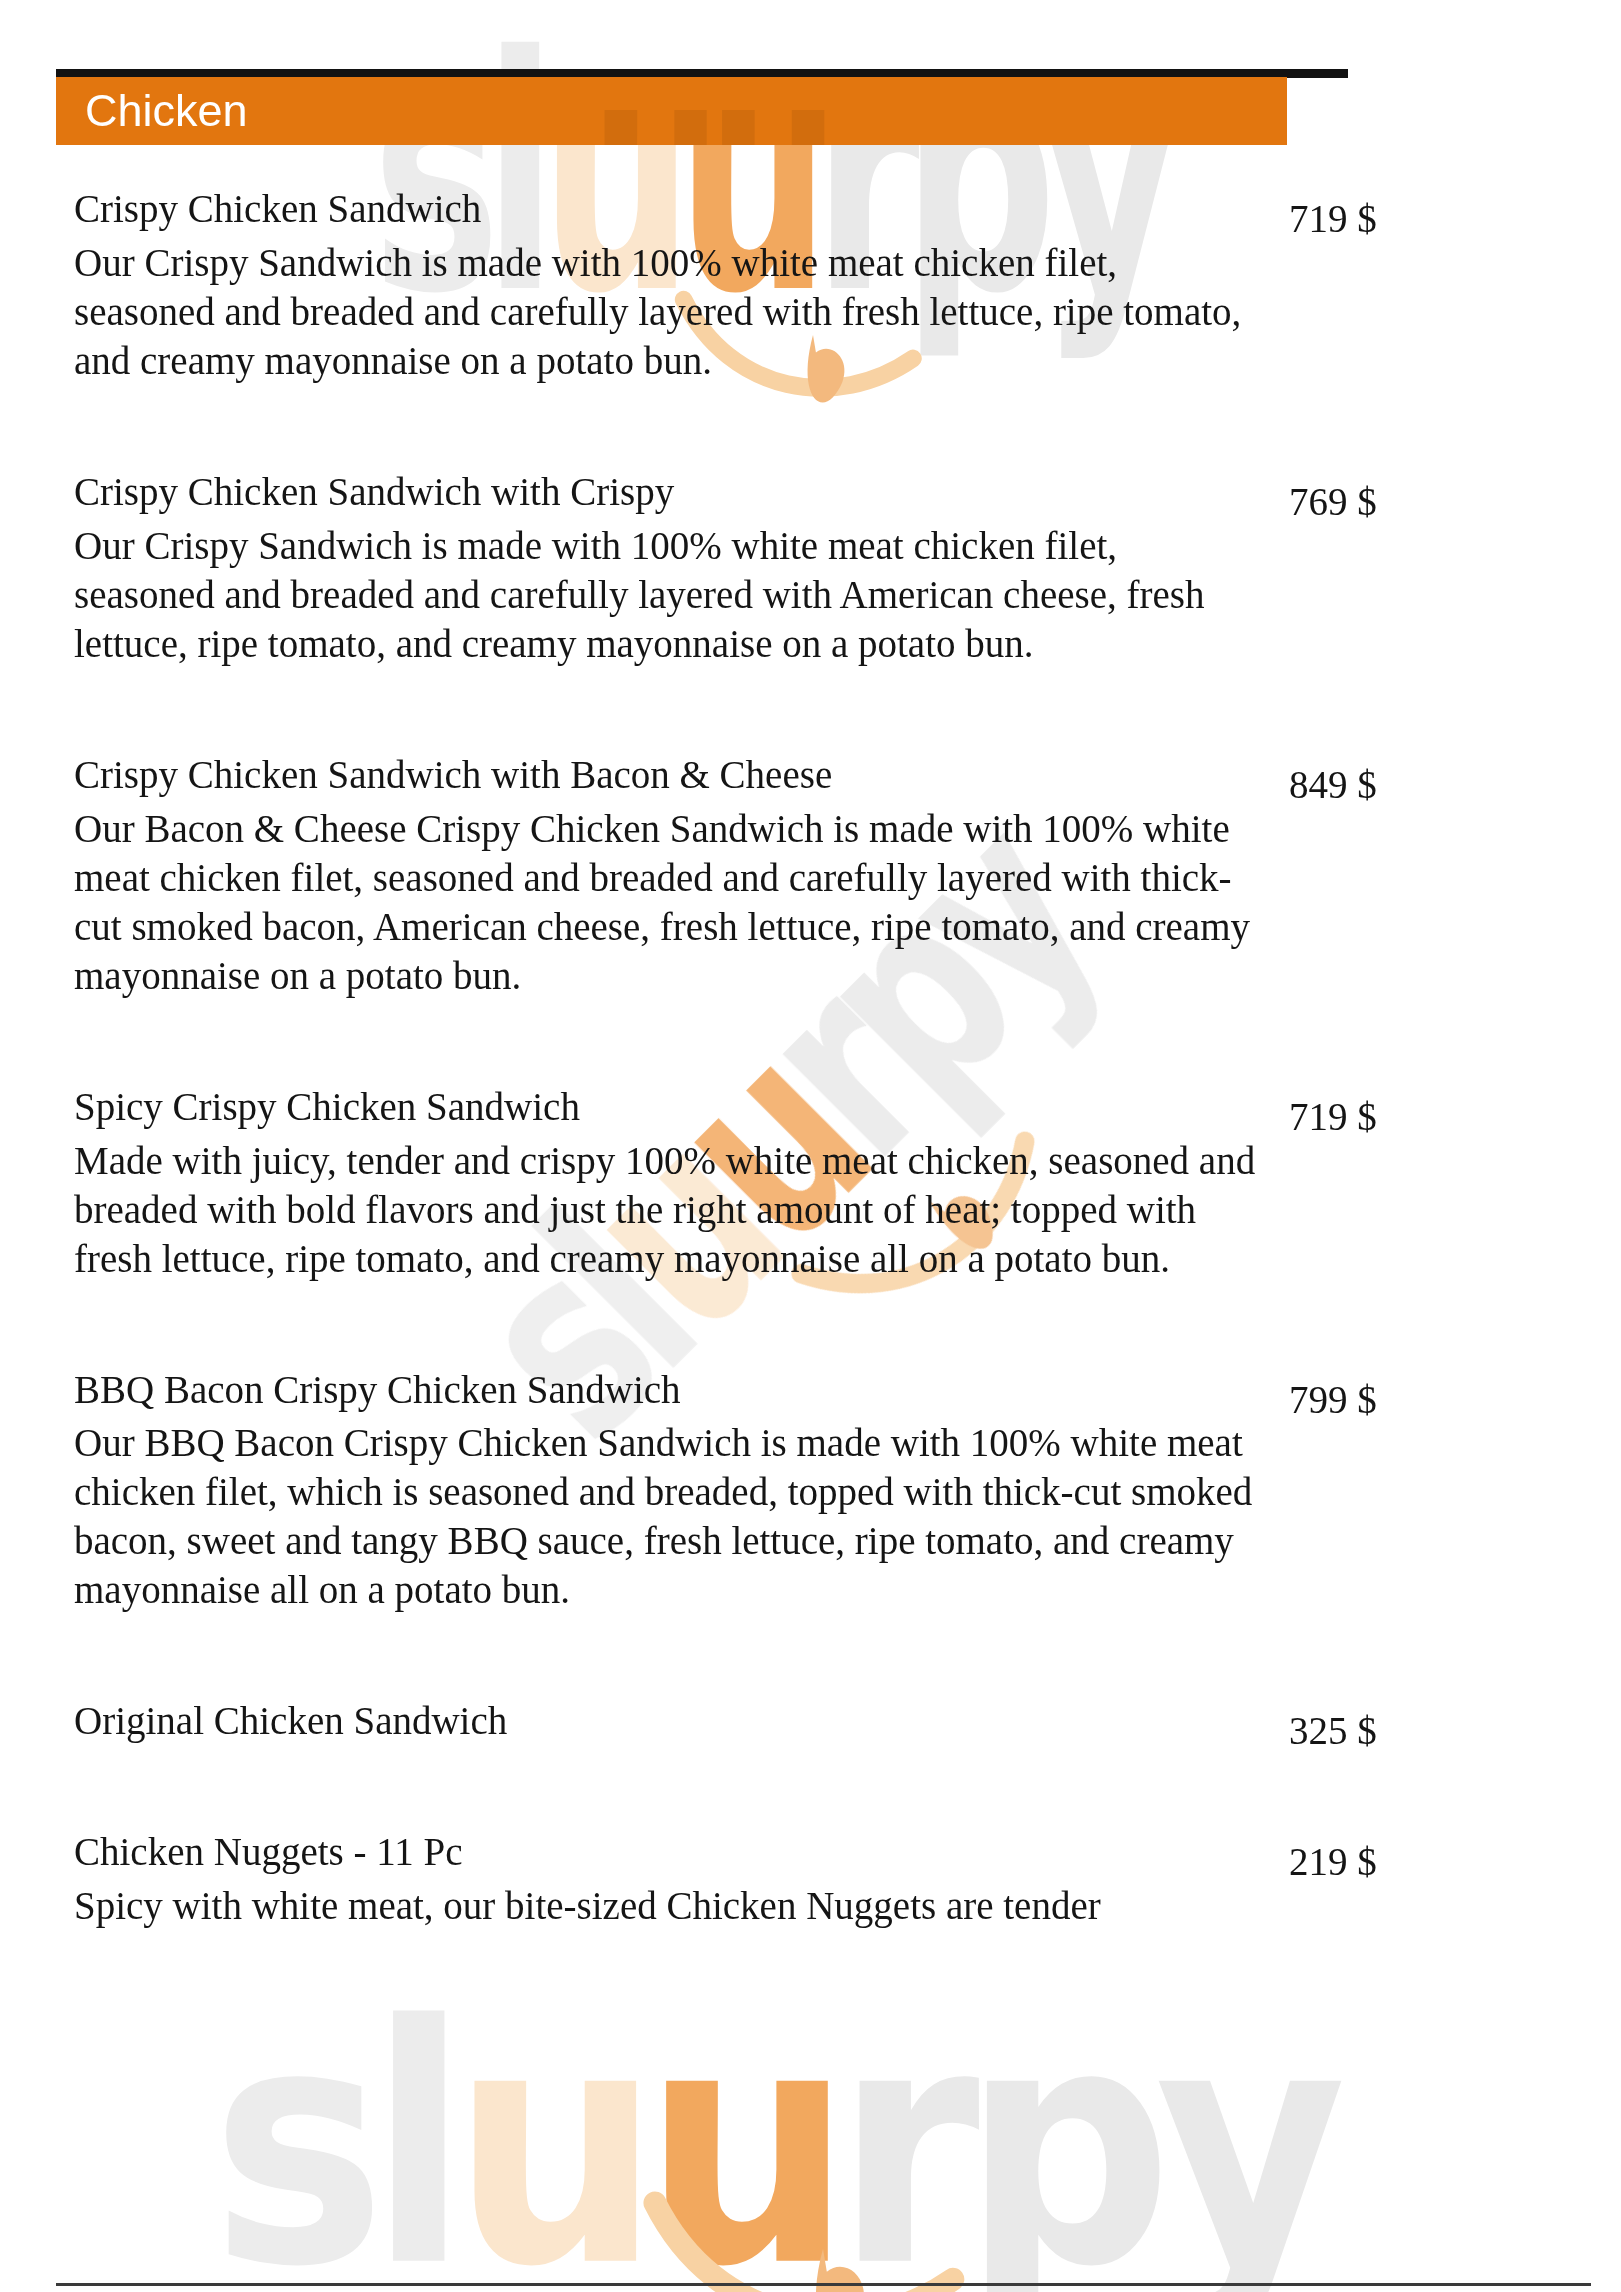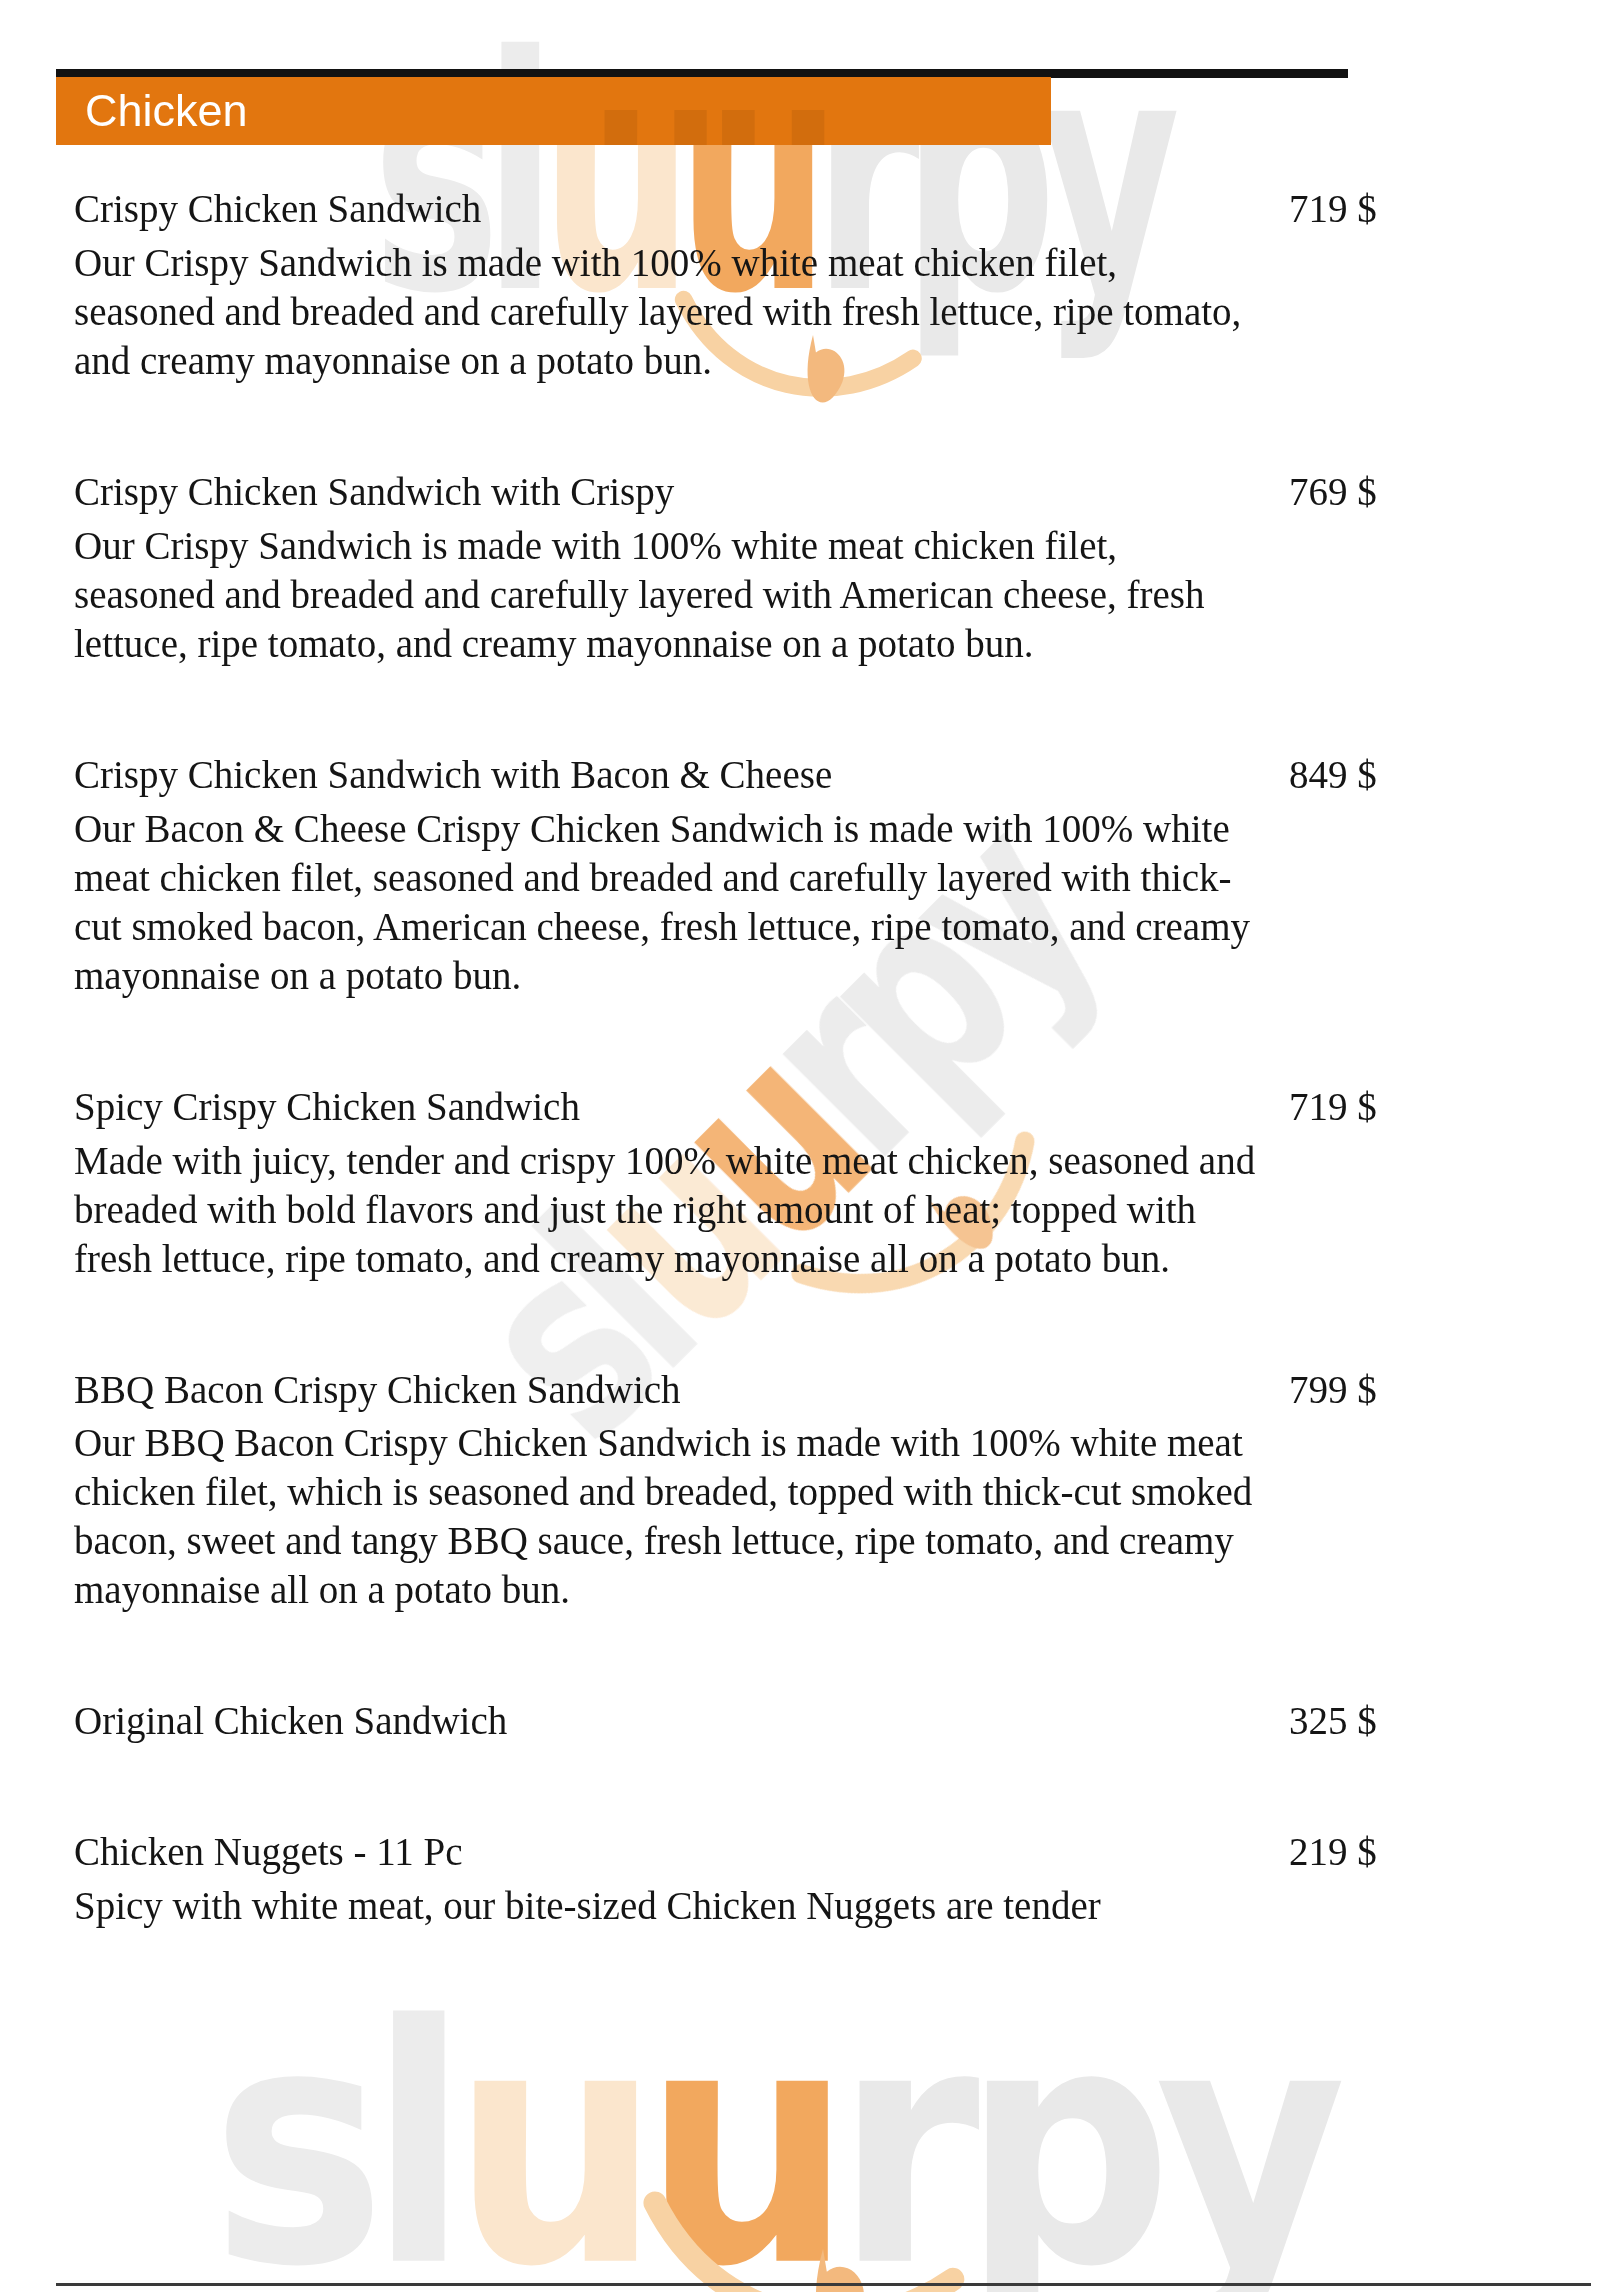--- a/index.html
+++ b/index.html
@@ -36,21 +36,21 @@
   .wm--bottom .wm-text{display:inline-block;transform:scaleY(1.12);transform-origin:top left;letter-spacing:-0.06em;}
   .wm--bottom .wm-smile{left:421px;top:225px;width:382px;}
 
   
   .topbar{
     position:absolute;z-index:2;
     left:56px;top:69px;width:1292px;height:8.8px;
   }
   .sectionbar{
     position:absolute;z-index:2;
-    left:56px;top:77px;width:995px;height:68px;
+    left:56px;top:77px;width:1231px;height:68px;
     overflow:hidden;
   }
   .sectionbar .shade{
     position:absolute;left:534px;top:-39px;
     font-family:"DejaVu Sans",sans-serif;font-weight:bold;
     font-size:186px;color:rgba(0,0,0,0.07);letter-spacing:-0.08em;
   }
   .section-title{
     position:relative;z-index:1;
     display:block;
@@ -67,21 +67,21 @@
     left:74px;top:178px;width:1318px;
   }
   .menu-item{
     position:relative;
     margin-bottom:82px;
     font-size:39px;line-height:49px;
   }
   .item-name{margin-bottom:4.9px;margin-top:6px;}
   .item-desc{width:1191px;}
   .item-price{
-    position:absolute;left:1215px;top:0;
+    position:absolute;left:1215px;top:10px;
     white-space:nowrap;
   }
 
   
   .bottom-rule{
     position:absolute;z-index:2;
     left:56px;top:2283px;width:1535px;height:2.9px;
   }
 </style>
 </head>

